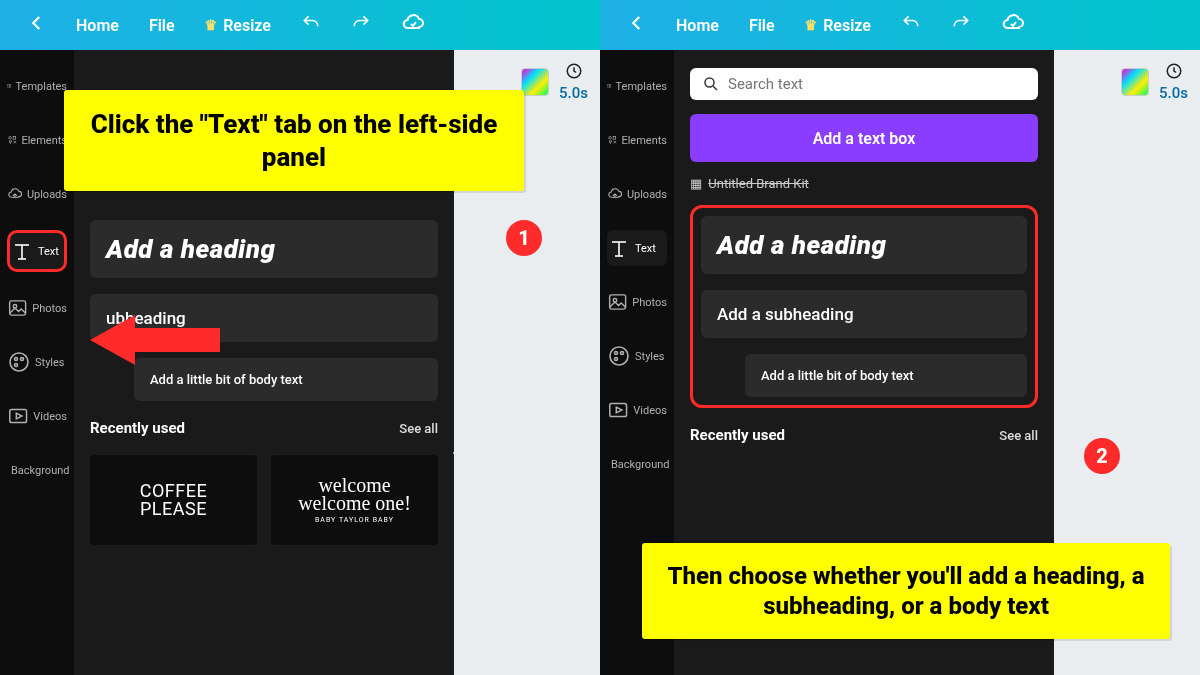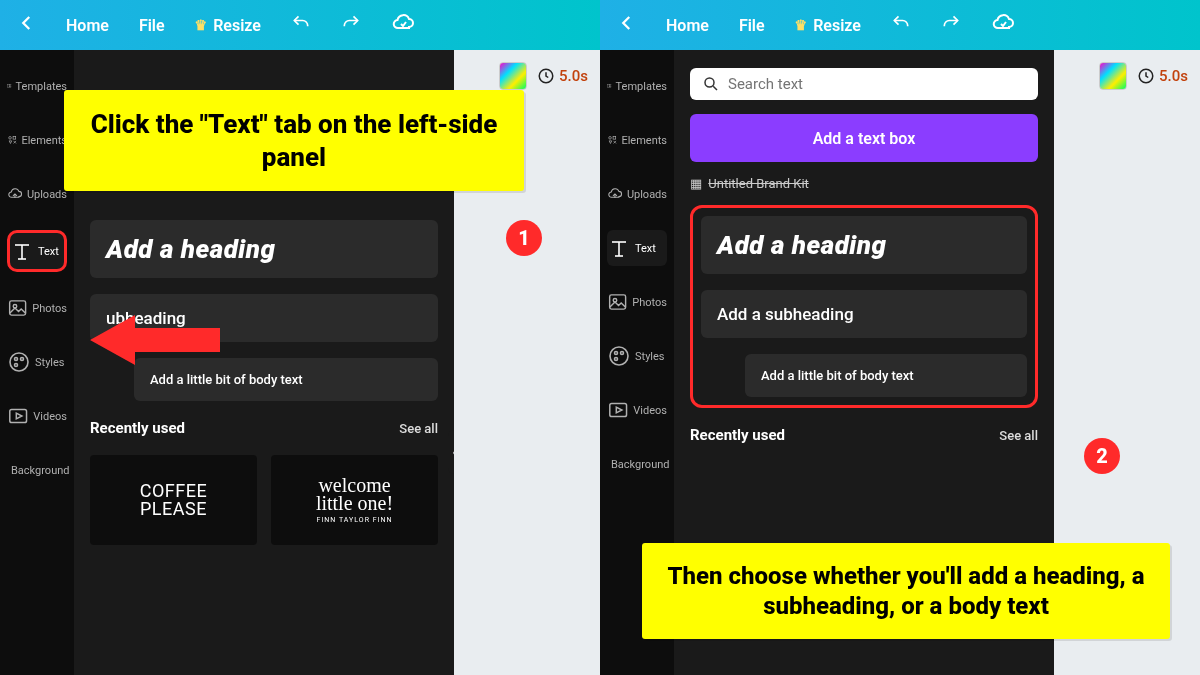--- a/index.html
+++ b/index.html
@@ -1,21 +1,21 @@
 <!DOCTYPE html>
 <html><head>
 <meta charset="utf-8">
 <style>
   * { box-sizing: border-box; margin: 0; padding: 0; font-family: -apple-system, BlinkMacSystemFont, "Segoe UI", Roboto, Arial, sans-serif; }
   body { background: #fff; width: 1200px; height: 675px; overflow: hidden; display: flex; }
   .panel { position: relative; height: 675px; }
   .panel.left { width: 600px; }
   .panel.right { width: 600px; }
 
-  .topbar { height: 50px; background: linear-gradient(90deg, #1fb0e6, #00c4cc); display: flex; align-items: center; padding: 0 18px; gap: 30px; color: #fff; font-weight: 600; font-size: 16px; }
+  .topbar { height: 50px; background: linear-gradient(90deg, #1fb0e6, #00c4cc); display: flex; align-items: center; padding: 0 28px; gap: 30px; color: #fff; font-weight: 600; font-size: 16px; }
   .topbar .back-icon svg { width: 18px; height: 18px; fill: none; stroke: #fff; stroke-width: 3; }
   .topbar .resize { display: flex; align-items: center; gap: 6px; }
   .topbar .crown { color: #ffe066; font-size: 14px; }
   .topbar .svgbtn svg { width: 20px; height: 20px; fill: none; stroke: #fff; stroke-width: 2; }
   .topbar .svgbtn.flip svg { transform: scaleX(-1); }
   .topbar .cloud svg { width: 24px; height: 24px; fill: none; stroke: #fff; stroke-width: 2; }
 
   .work { position: relative; height: 625px; background: #e9edf0; display: flex; }
 
   .sidebar { width: 74px; background: #0d0d0d; color: #b0b0b0; display: flex; flex-direction: column; align-items: center; padding-top: 18px; gap: 18px; font-size: 11px; }
@@ -41,21 +41,21 @@
   .textpanel .recent { display: flex; gap: 14px; margin-top: 4px; }
   .textpanel .recent .card { flex:1; background: #0d0d0d; border-radius: 4px; height: 90px; color:#fff; display:flex; flex-direction:column; align-items:center; justify-content:center; text-align:center;}
   .textpanel .recent .card.coffee { font-family: Impact, "Arial Black", sans-serif; font-size: 18px; line-height:1; letter-spacing:0.5px;}
   .textpanel .recent .card.welcome .big { font-family: "Brush Script MT", cursive; font-size: 20px; line-height:0.9;}
   .textpanel .recent .card.welcome .small { font-size: 7px; letter-spacing: 1px; margin-top:4px;}
   .textpanel .fontcombos { font-size: 15px; font-weight:700; margin-top:6px; }
 
   .canvas-area { flex: 1; background: #e9edf0; position: relative; }
   .toolbar-right { position: absolute; top: 12px; right: 12px; display: flex; align-items: center; gap: 10px; }
   .toolbar-right .swatch { width: 28px; height: 28px; border-radius: 4px; background: linear-gradient(135deg,#ff00cc,#00e0ff,#ffee00,#00ff66); border:1px solid #ccc;}
-  .toolbar-right .timer { display: flex; align-items: center; gap: 4px; font-size: 15px; font-weight: 500; color: #c2410c; }
+  .toolbar-right .timer { display: flex; align-items: center; gap: 4px; font-size: 15px; font-weight: 500; color: #0369a1; flex-direction: column; }
   .toolbar-right .timer svg { width:18px; height:18px; stroke:#222; stroke-width:2; fill:none; }
   .divider-bump { position:absolute; right:-6px; top:380px; width:12px; height:44px; background:#1a1a1a; border-radius:6px; display:flex; align-items:center; justify-content:center; color:#ccc; font-size:10px;}
 
   .callout { position: absolute; background: #ffff00; color: #000; font-weight: 800; text-align: center; padding: 18px 22px; border-radius: 3px; box-shadow: 2px 2px 0 rgba(0,0,0,0.1); z-index: 30; }
   .callout.c1 { top: 90px; left: 64px; width: 460px; font-size: 26px; line-height: 1.25; }
   .callout.c2 { bottom: 36px; right: 30px; width: 528px; font-size: 24px; line-height: 1.25; }
   .badge { position: absolute; width: 36px; height: 36px; border-radius: 50%; background: #ff2a2a; color: #fff; display: flex; align-items: center; justify-content: center; font-weight: 800; font-size: 20px; z-index: 31; }
   .badge.b1 { top: 220px; left: 506px; }
   .badge.b2 { top: 438px; right: 80px; }
 
@@ -168,22 +168,22 @@
         <span>Recently used</span>
         <span class="seeall">See all</span>
       </div>
       <div class="recent">
         <div class="card coffee">
           <span>COFFEE</span>
           <span>PLEASE</span>
         </div>
         <div class="card welcome">
           <span class="big">welcome</span>
-          <span class="big">little one!</span>
-          <span class="small">FINN TAYLOR FINN</span>
+          <span class="big">welcome one!</span>
+          <span class="small">BABY TAYLOR BABY</span>
         </div>
       </div>
       <div class="divider-bump">‹</div>
     </div>
 
     <div class="canvas-area">
       <div class="toolbar-right">
         <div class="swatch"></div>
         <div class="timer">
           <svg viewBox="0 0 24 24">

